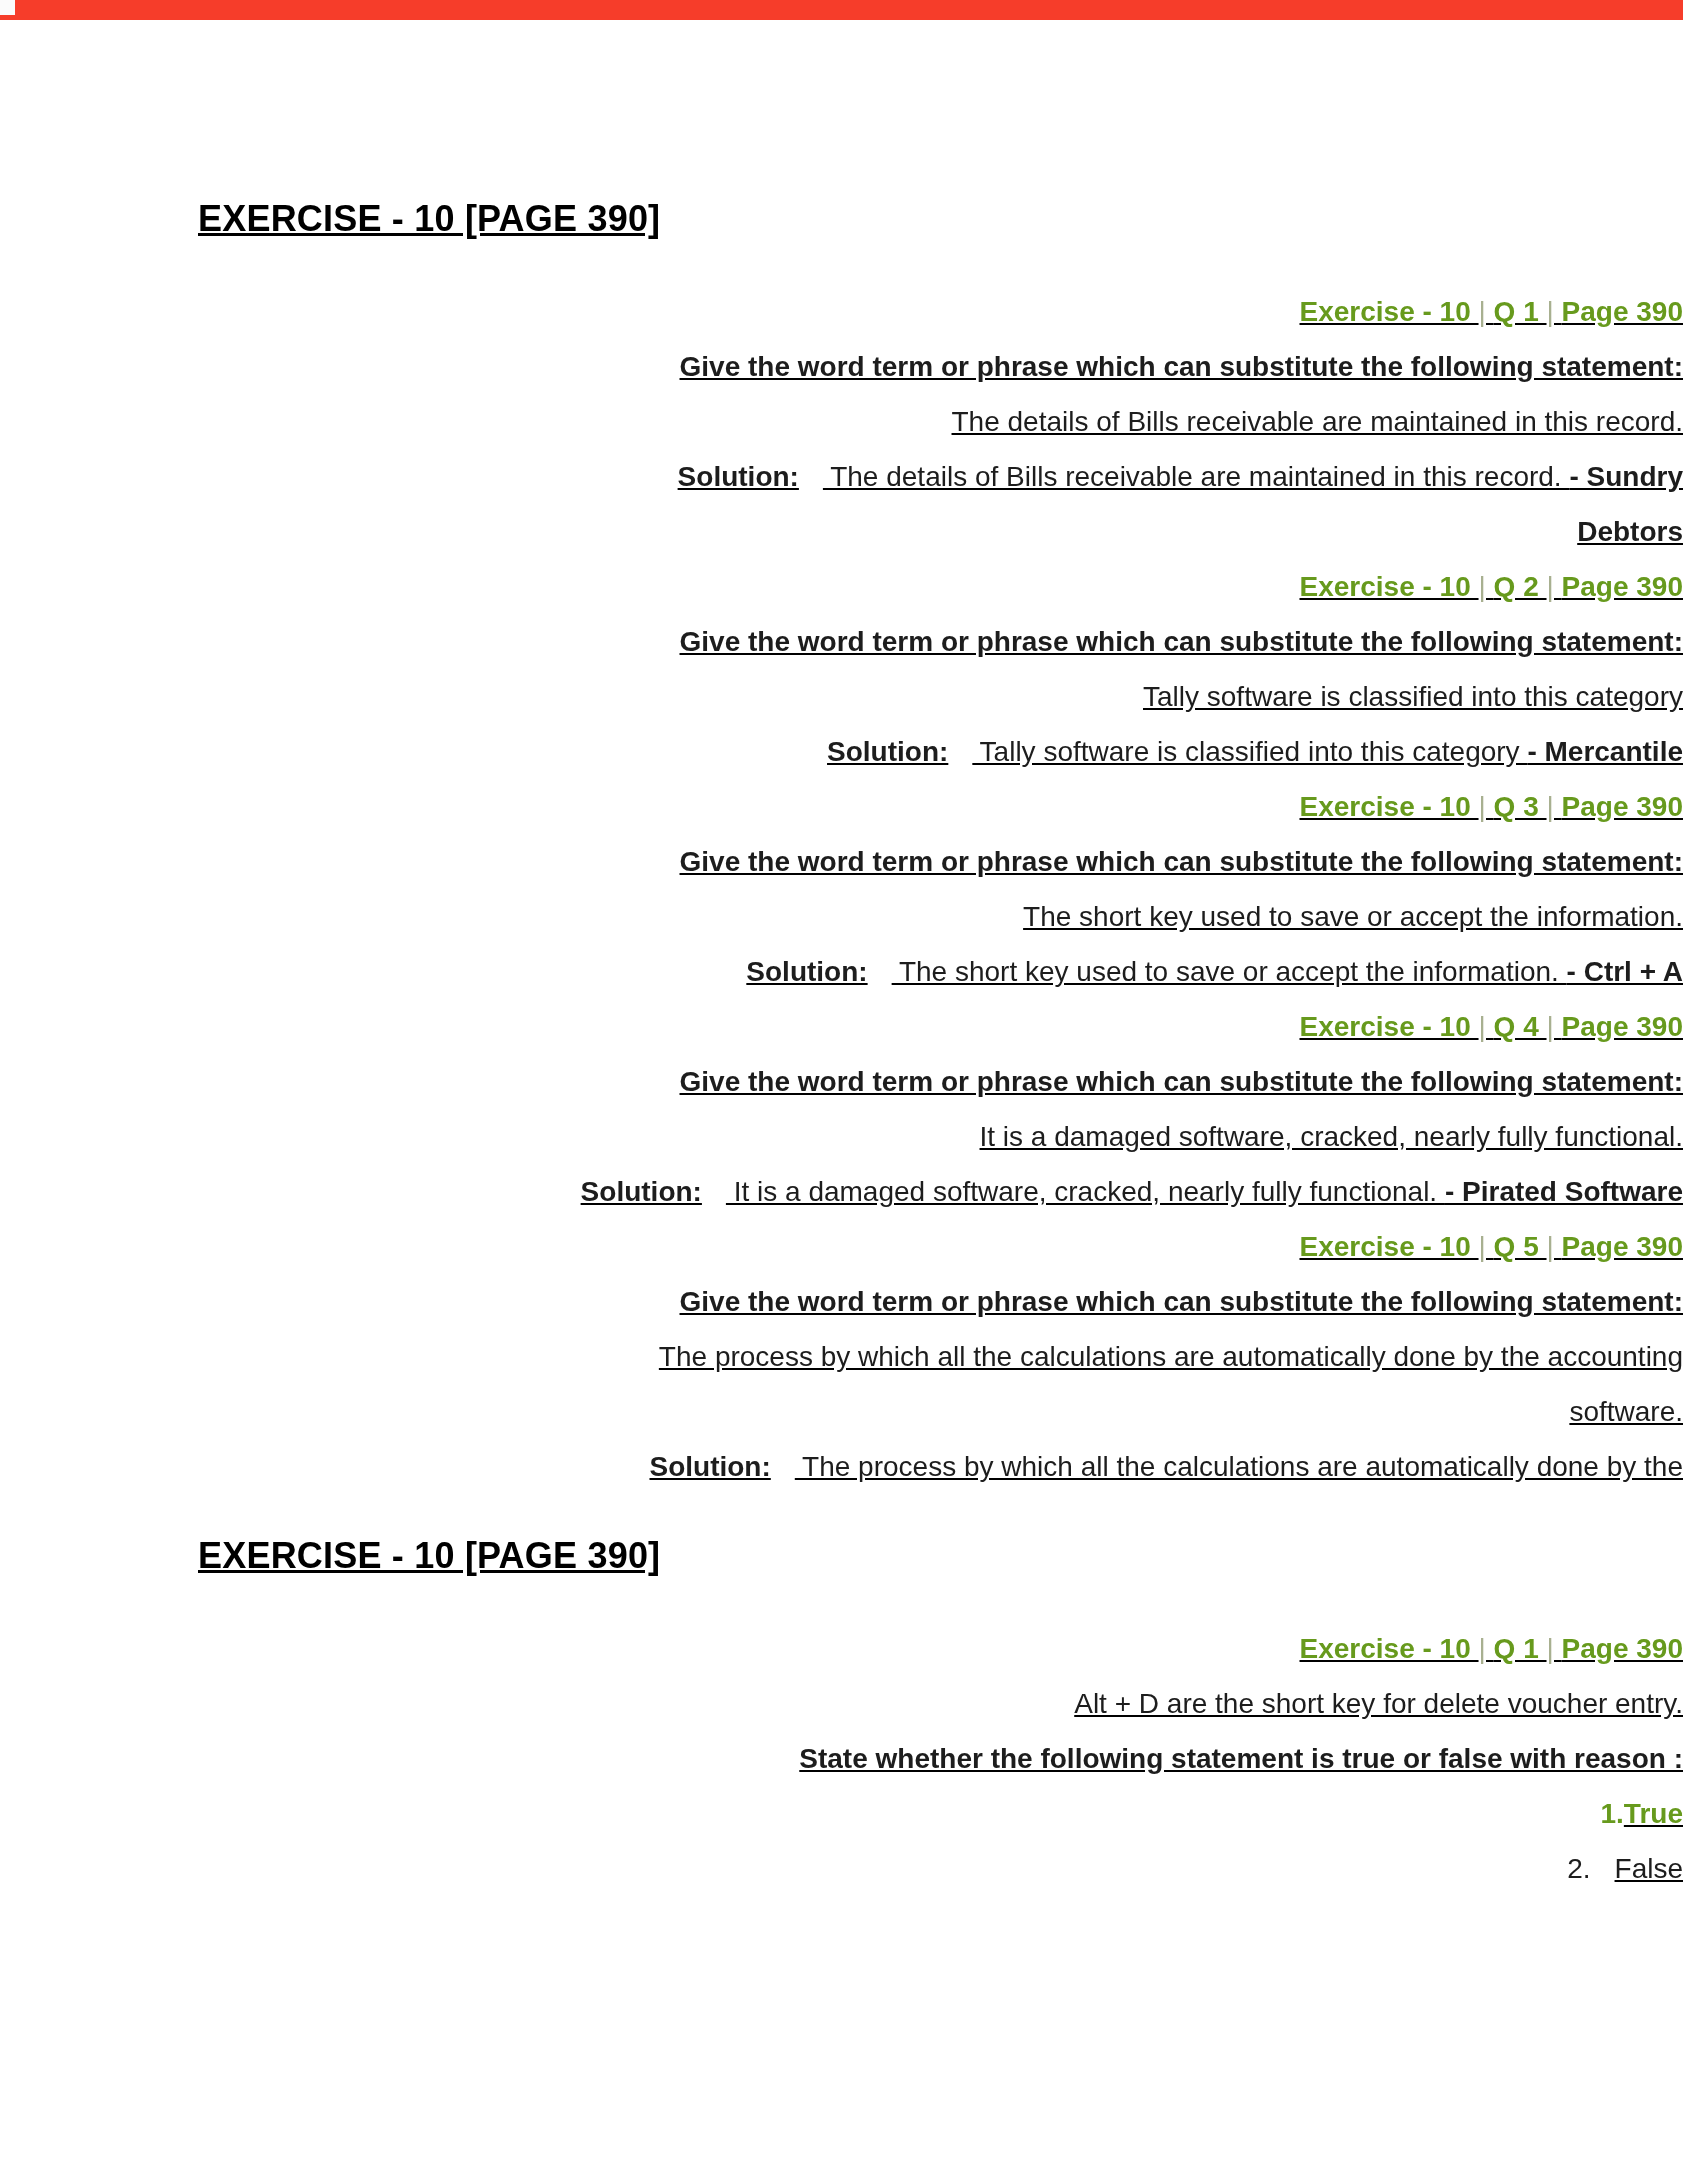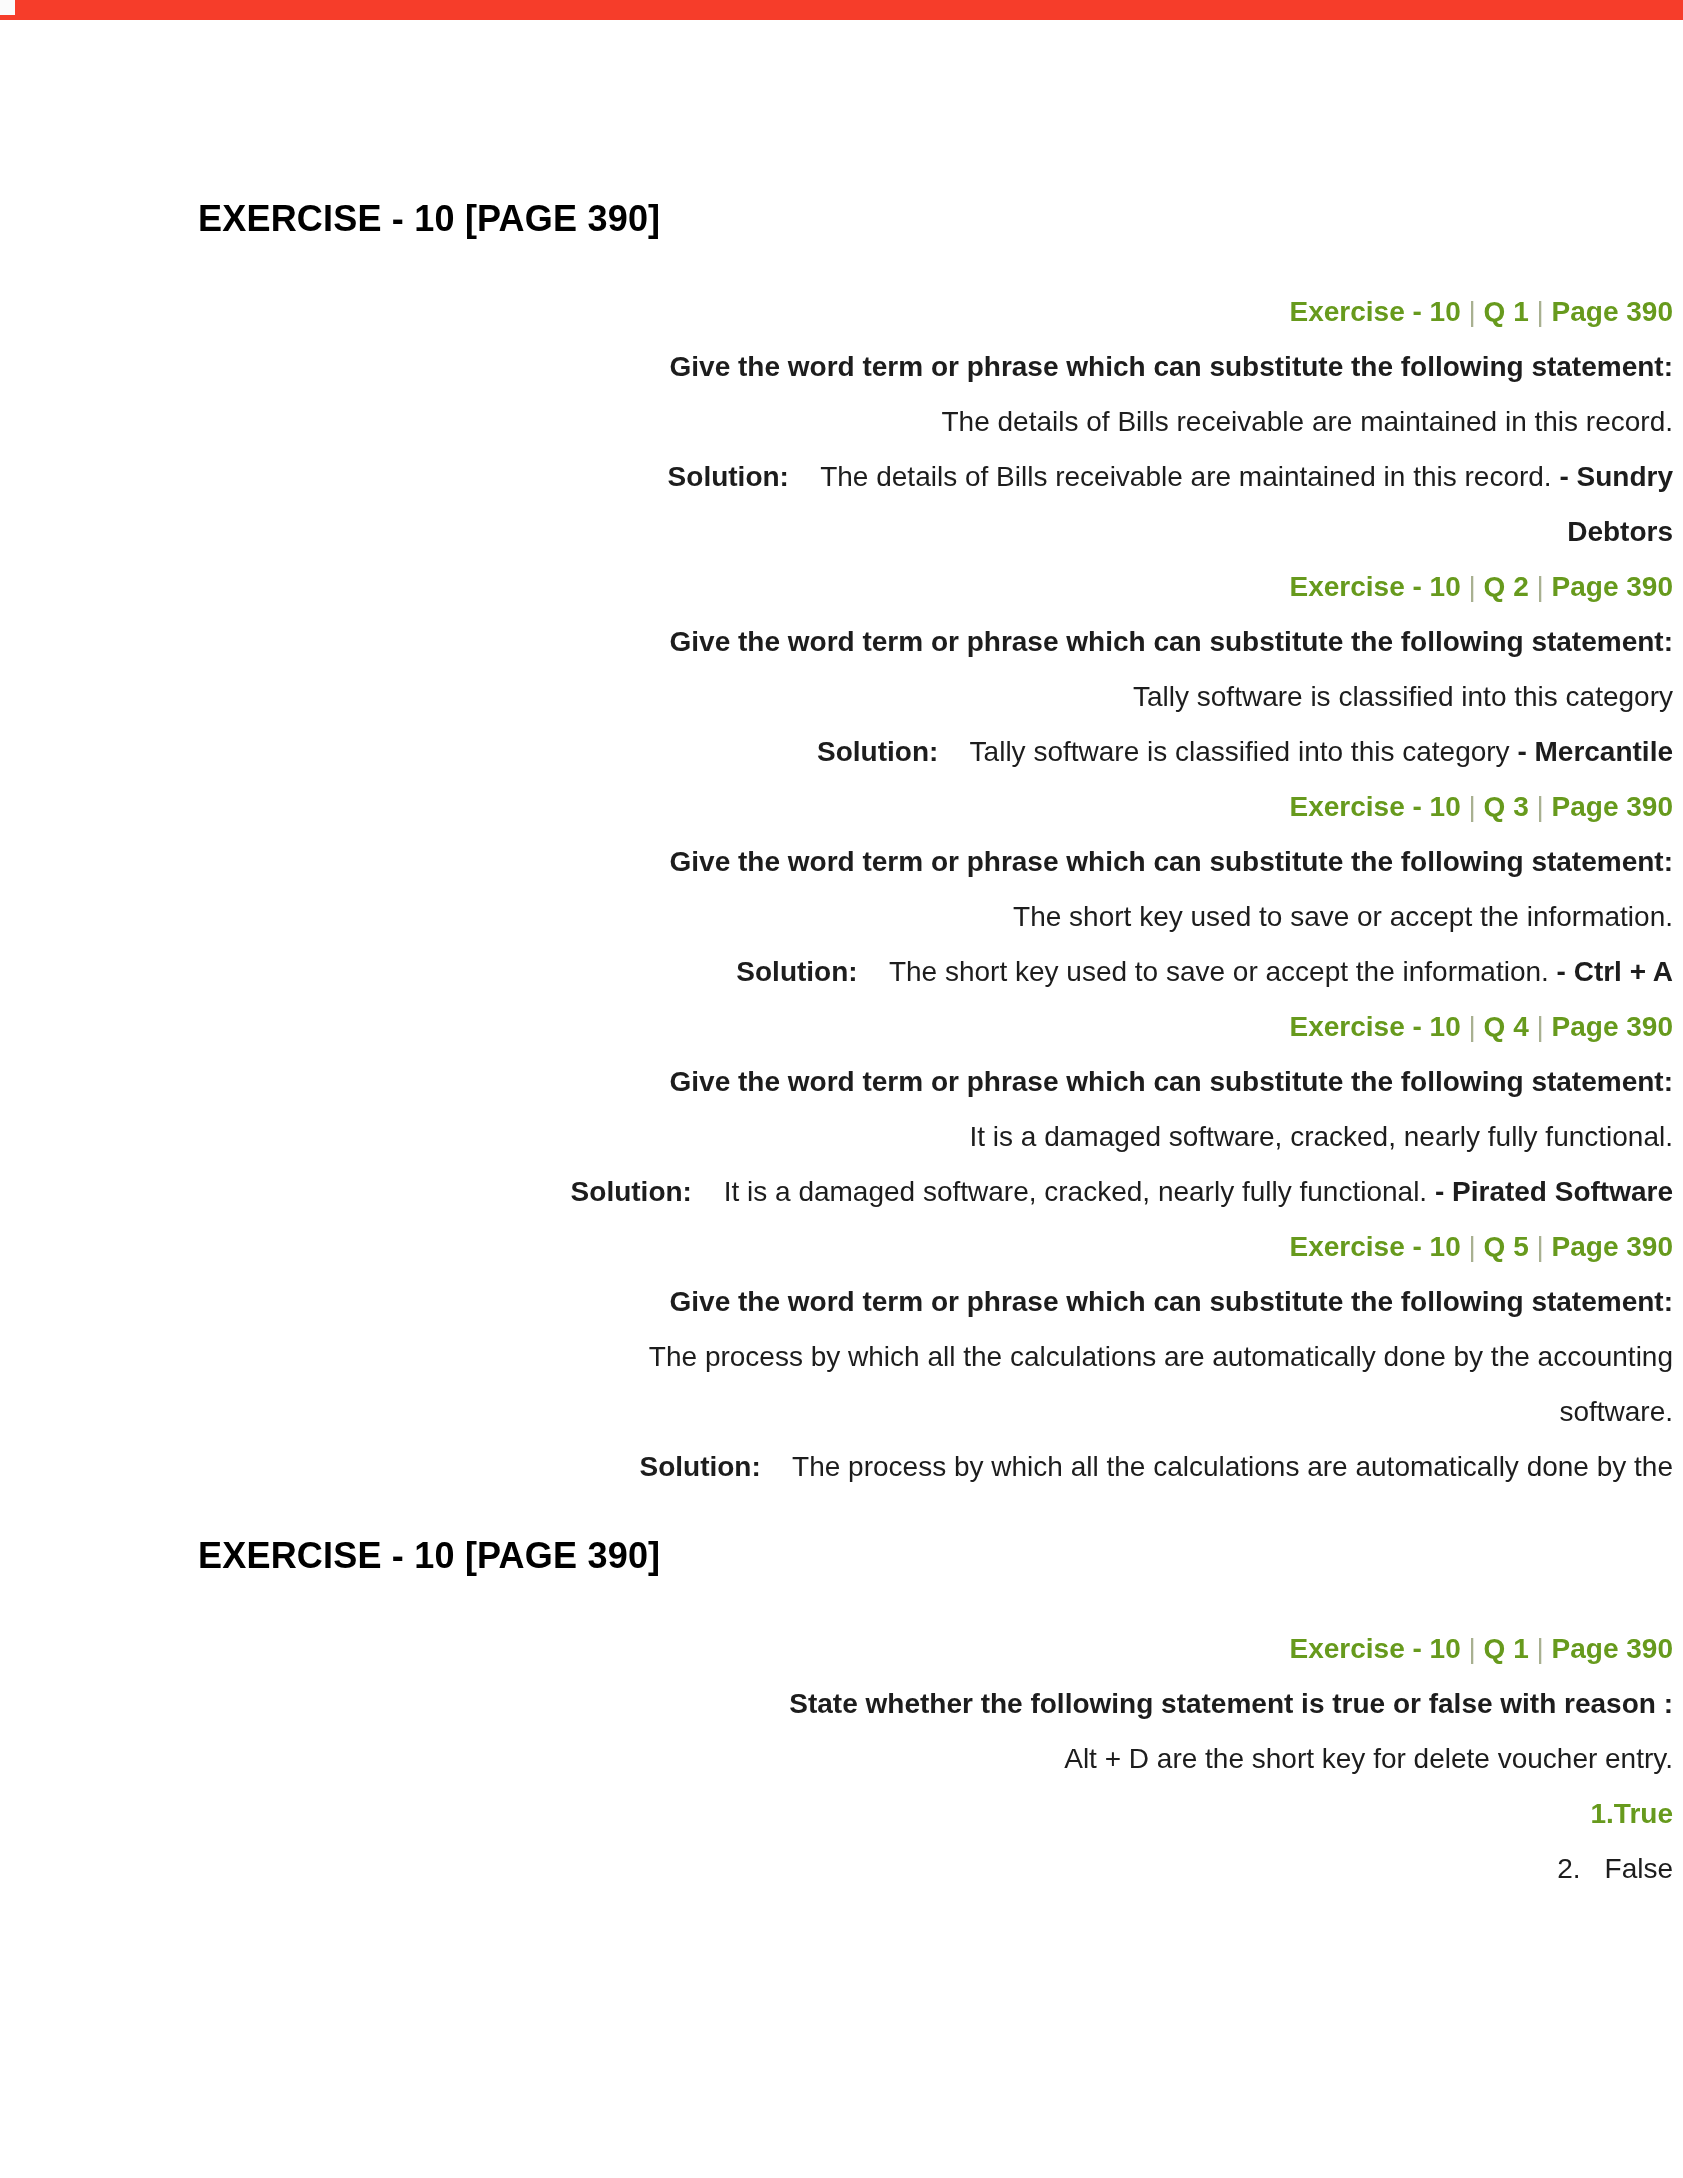--- a/index.html
+++ b/index.html
@@ -19,22 +19,23 @@
     top: 0;
     left: 0;
     width: 100%;
     height: 20px;
   }
   .content {
     position: absolute;
     top: 0;
     left: 0;
     width: 1683px;
-    padding: 197px 10px 0 198px;
+    padding: 197px 0 0 198px;
     box-sizing: border-box;
+    text-decoration: underline;
   }
   h1.section-heading {
     font-size: 36px;
     line-height: 44px;
     font-weight: 700;
     color: #000000;
     margin: 0 0 43px 0;
     letter-spacing: 0.2px;
     white-space: nowrap;
   }
@@ -99,20 +100,20 @@
         <div class="line"><span class="seg-bold">Give the word term or phrase which can substitute the following statement:</span></div>
         <div class="line"><span class="seg-normal">The process by which all the calculations are automatically done by the accounting</span></div>
         <div class="line"><span class="seg-normal">software.</span></div>
         <div class="line"><span class="seg-bold">Solution:</span><span class="seg-normal"> The process by which all the calculations are automatically done by the</span></div>
       </div>
   </section>
   <section class="exercise-section">
     <h1 class="section-heading">EXERCISE - 10 [PAGE 390]</h1>
     <div class="lines">
         <div class="line"><span class="seg-green">Exercise - 10 </span><span class="seg-pipe">| </span><span class="seg-green">Q 1 </span><span class="seg-pipe">| </span><span class="seg-green">Page 390</span></div>
+        <div class="line"><span class="seg-normal">Alt + D are the short key for delete voucher entry.</span></div>
         <div class="line"><span class="seg-bold">State whether the following statement is true or false with reason :</span></div>
-        <div class="line"><span class="seg-normal">Alt + D are the short key for delete voucher entry.</span></div>
         <div class="line"><span class="list-marker green">1.</span><span class="seg-green">True</span></div>
         <div class="line"><span class="list-marker normal">2.</span><span class="seg-normal">False</span></div>
       </div>
   </section>
 </div>
 
 
 </body></html>

